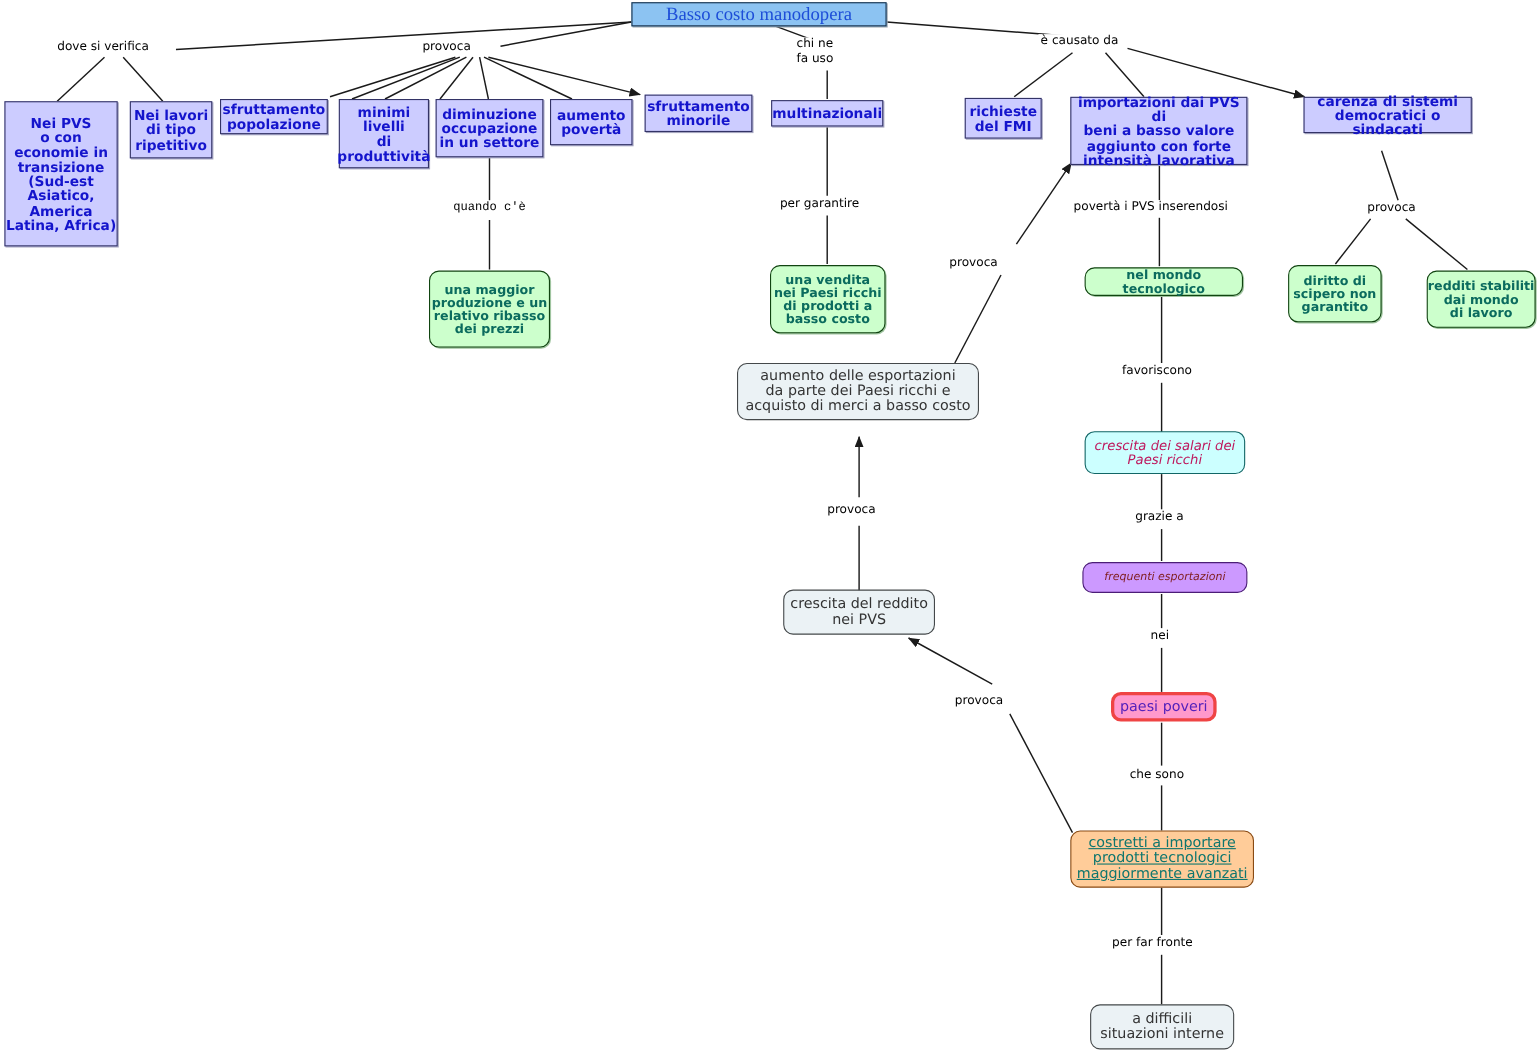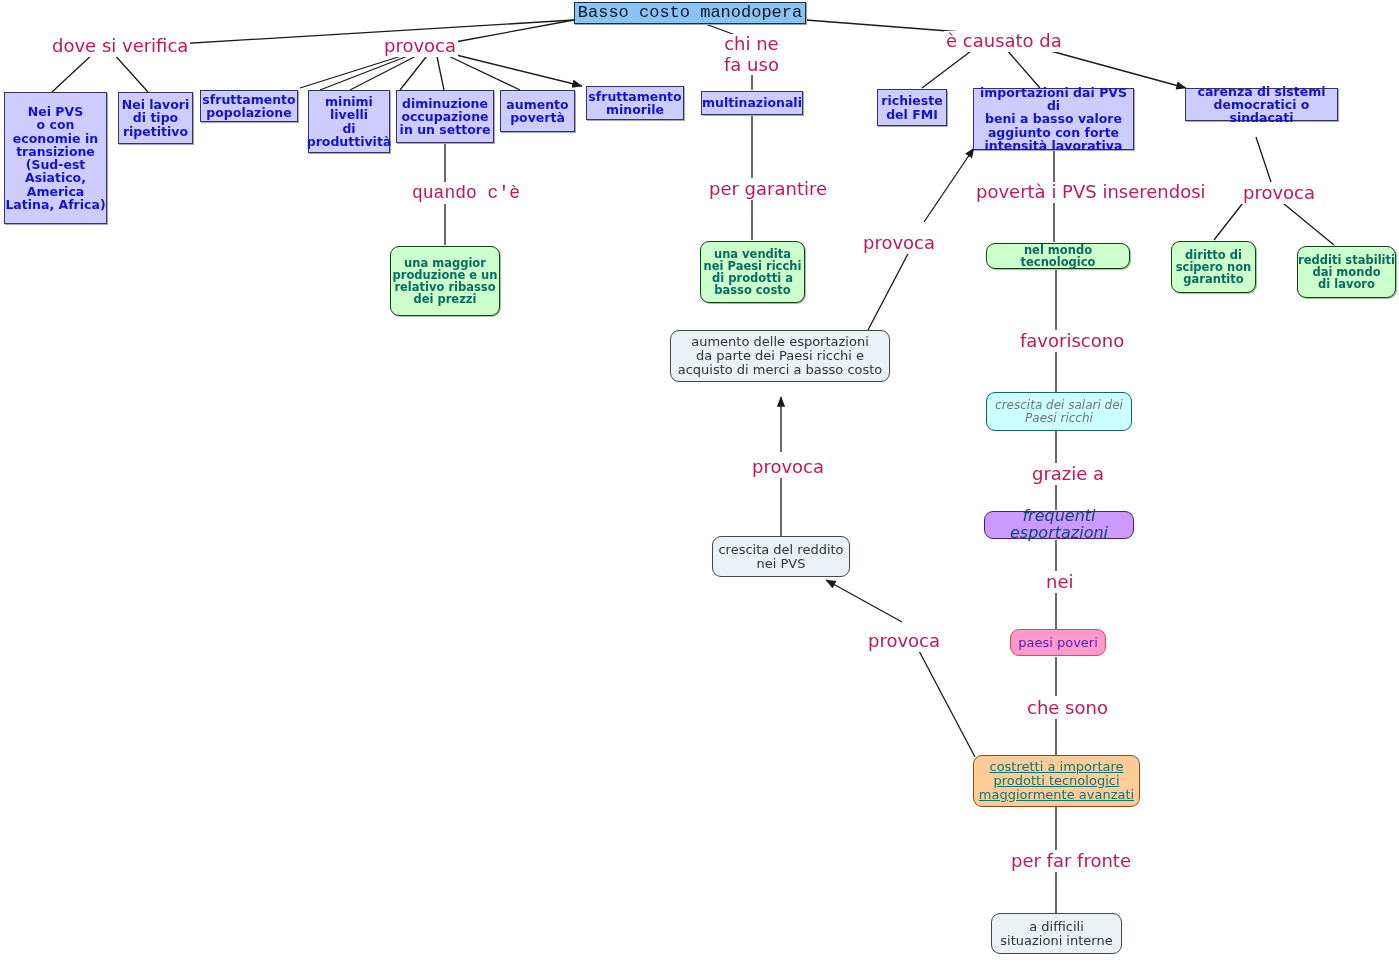--- a/index.html
+++ b/index.html
@@ -31,25 +31,25 @@
     text-align: center;
     border: 1px solid #000000;
     line-height: 1.06;
     white-space: pre-line;
     z-index: 3;
   }
   
   .n-title {
     background: #8CC3F2;
     border: 1px solid #16304a;
-    color: #0f172a;
+    color: #1d4ed8;
     font-size: 17px;
     font-weight: normal;
     border-radius: 0;
-    font-family: Liberation Mono, monospace;
+    font-family: Liberation Serif, serif;
     box-shadow: 1px 1px 0 #9aa3ab;
   }
   .n-blue {
     background: #CCCCFF;
     border: 1px solid #333366;
     color: #1414CC;
     font-size: 12.5px;
     font-weight: bold;
     border-radius: 0;
     box-shadow: 1px 1px 0 #a6a6bf;
@@ -59,36 +59,36 @@
     border: 1px solid #114411;
     color: #0B6B5E;
     font-size: 11.5px;
     font-weight: bold;
     border-radius: 9px;
     box-shadow: 1px 1px 0 #9fc49f;
   }
   .n-cyan {
     background: #CCFFFF;
     border: 1px solid #116666;
-    color: #737373;
+    color: #be185d;
     font-size: 12px;
     font-style: italic;
     border-radius: 9px;
   }
   .n-purple {
     background: #CC99FF;
     border: 1px solid #4b1d77;
-    color: #0c4a6e;
-    font-size: 16px;
+    color: #7f1d1d;
+    font-size: 10px;
     font-style: italic;
     border-radius: 9px;
   }
   .n-pink {
     background: #FF99CC;
-    border: 1px solid #ef4444;
+    border: 3px solid #ef4444;
     color: #5522BB;
     font-size: 13px;
     border-radius: 9px;
   }
   .n-orange {
     background: #FFCC99;
     border: 1px solid #8a4b14;
     color: #0f766e;
     font-size: 13px;
     border-radius: 9px;
@@ -97,22 +97,22 @@
   .n-grey {
     background: #EBF2F5;
     border: 1px solid #44484a;
     color: #333333;
     font-size: 13px;
     border-radius: 9px;
   }
   
   .link-label {
     position: absolute;
-    color: #be185d;
-    font-size: 18px;
+    color: #000000;
+    font-size: 11px;
     font-family: "DejaVu Sans", sans-serif;
     white-space: pre-line;
     text-align: center;
     line-height: 1.15;
     background: #ffffff;
     padding: 0 2px;
     z-index: 2;
   }
 </style>
 </head>

